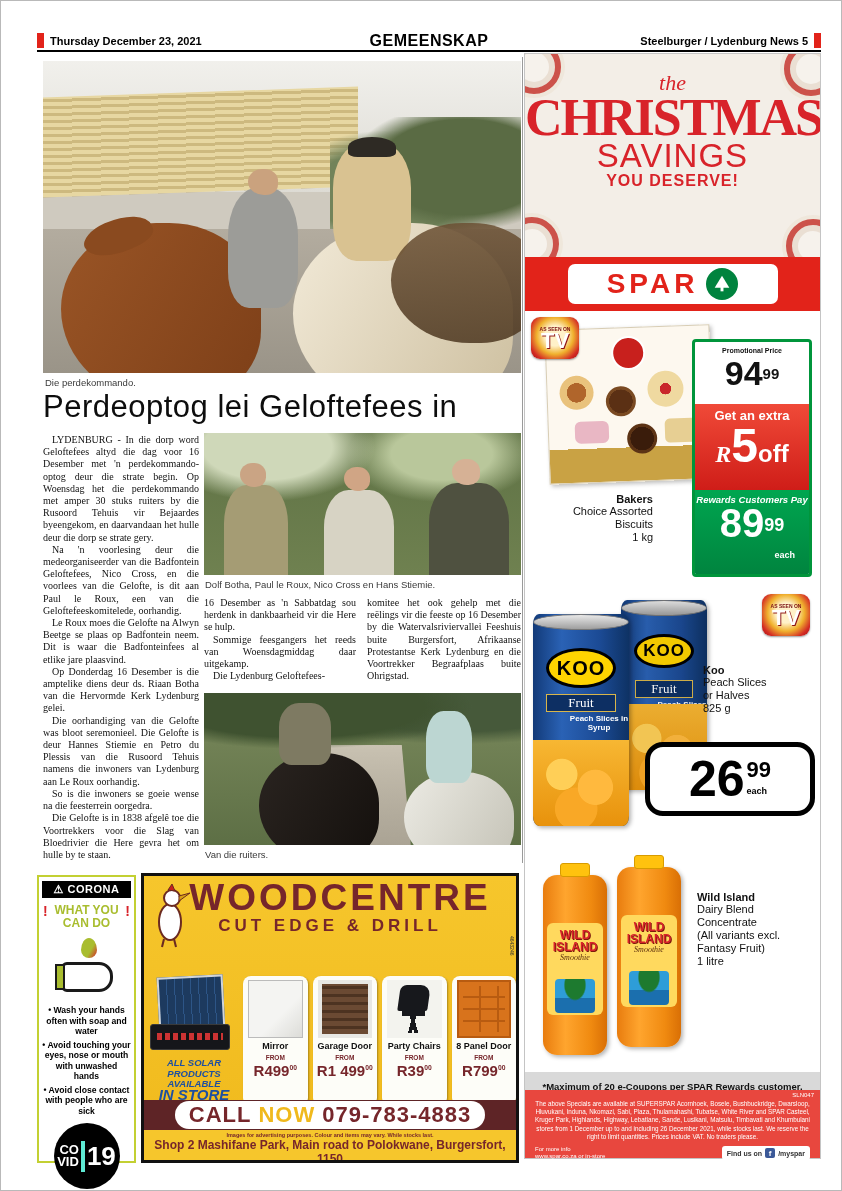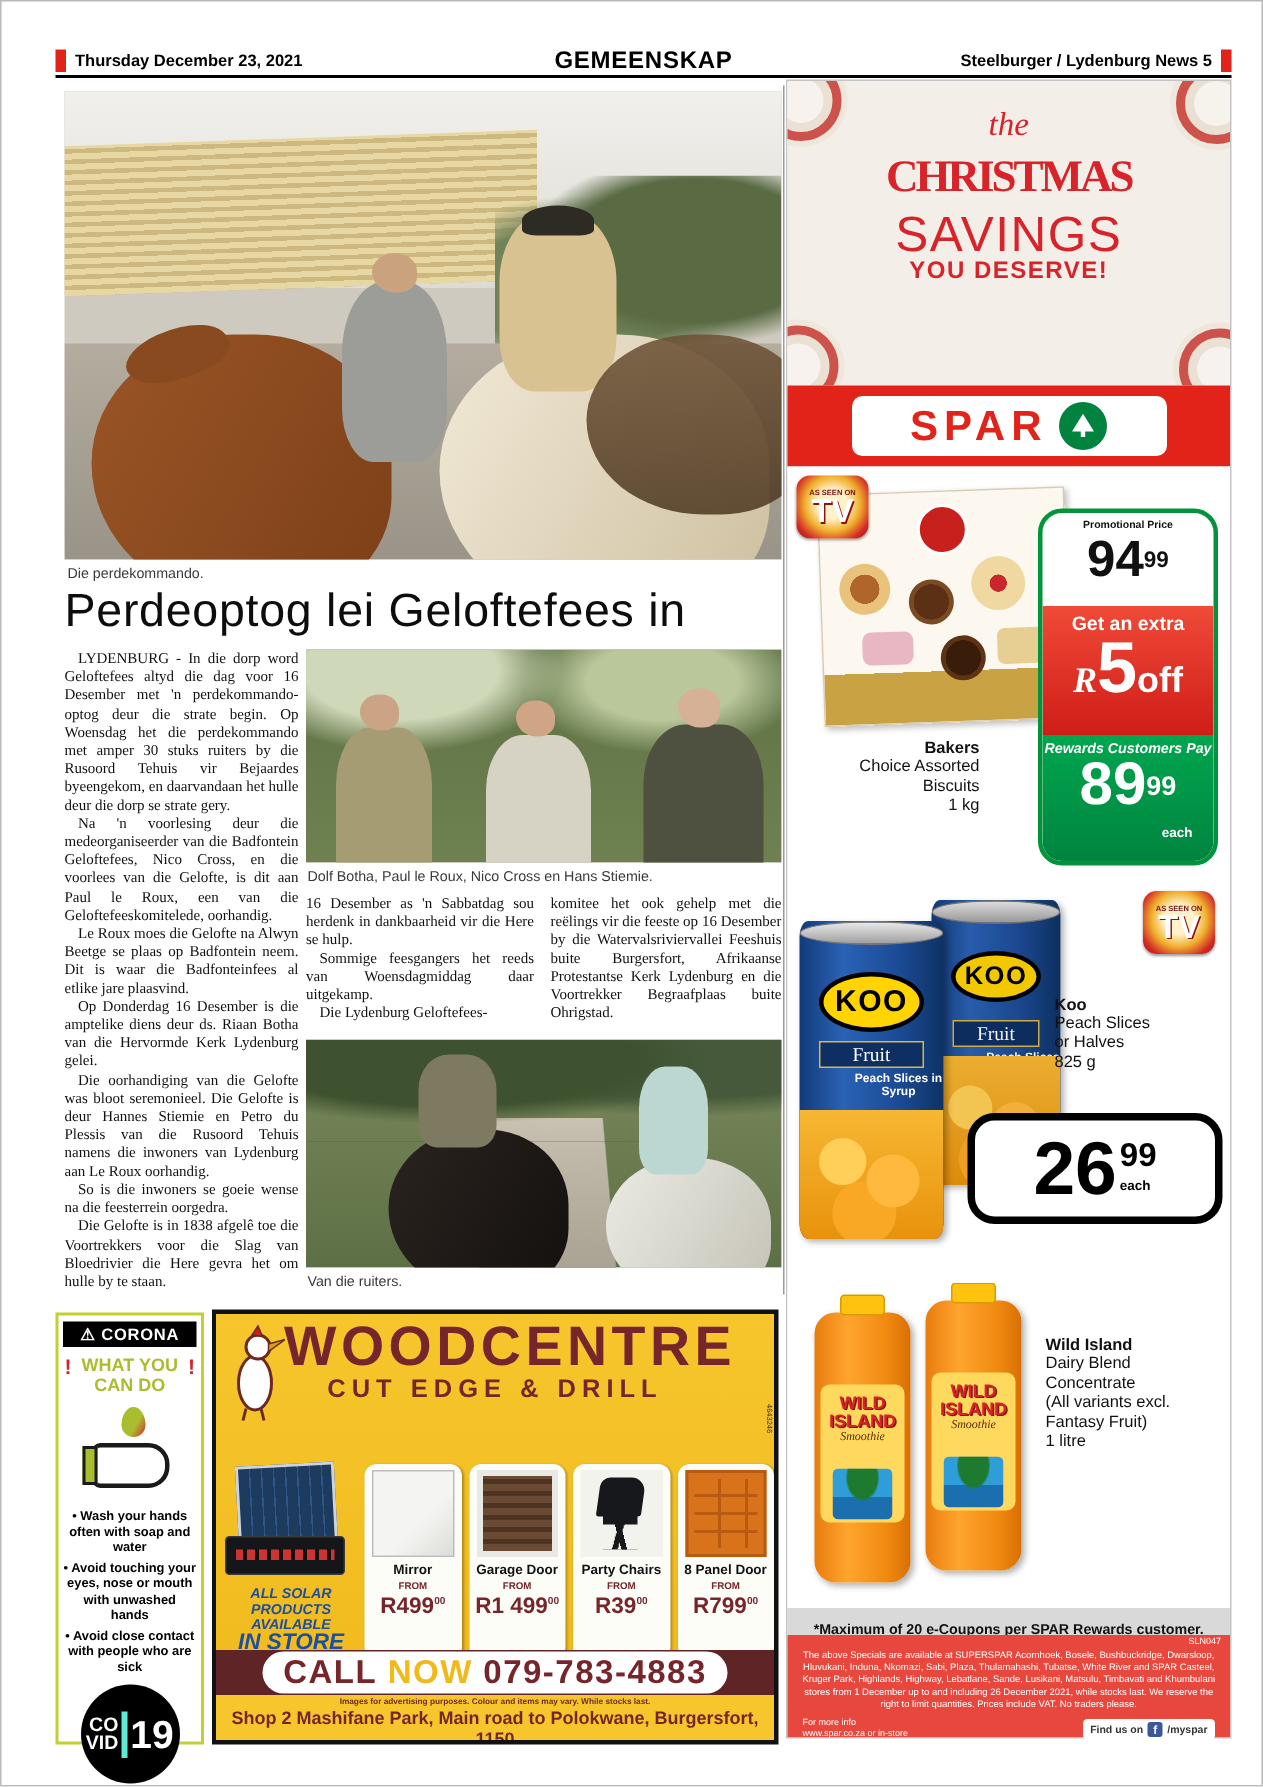--- a/index.html
+++ b/index.html
@@ -45,21 +45,21 @@
 
   
   .spar { position:absolute; left:523px; top:52px; width:297px; height:1106px;
           border:1px solid #c4c4c4; background:#fff; }
   .xmas { position:absolute; left:0; top:0; width:100%; height:203px; background:#f3eee7;
           text-align:center; color:#d8232a; overflow:hidden; }
   .xmas .ring { position:absolute; width:54px; height:54px; border-radius:50%;
           border:6px solid #c6372f; background:#f7f3ee;
           box-shadow:0 0 0 4px #efe6da, inset 0 0 0 6px #e9ddd0; opacity:.85; }
   .xmas-the { font-family:"Liberation Serif", serif; font-style:italic; font-size:22px; margin-top:16px; }
-  .xmas-main { font-family:"Liberation Serif", serif; font-weight:bold; font-size:30px;
+  .xmas-main { font-family:"Liberation Serif", serif; font-weight:bold; font-size:52px;
                letter-spacing:-2px; line-height:44px; }
   .xmas-sav { font-size:33px; font-weight:normal; letter-spacing:1px; line-height:32px; }
   .xmas-des { font-size:16px; font-weight:bold; letter-spacing:1px; }
   .sparband { position:absolute; left:0; top:203px; width:100%; height:54px; background:#e2231a;
               display:flex; align-items:center; justify-content:center; }
   .sparlogo { width:210px; height:40px; background:#fff; border-radius:7px; display:flex;
               align-items:center; justify-content:center; gap:8px; }
   .sparlogo .word { color:#e2231a; font-size:28px; font-weight:bold; letter-spacing:4px; }
   .spartree { width:32px; height:32px; border-radius:50%; background:#00833e; display:flex;
               align-items:center; justify-content:center; }
@@ -71,21 +71,21 @@
              box-shadow:0 1px 2px rgba(0,0,0,.4); z-index:5; }
   .tvbadge .sm { font-size:5px; font-weight:bold; color:#7a1010; }
   .tvbadge .bg { font-size:22px; font-weight:bold; color:#fff; line-height:18px;
                  text-shadow:1px 1px 0 #8d1111; }
 
   .prodname { font-size:11px; font-weight:bold; color:#111; }
   .prodline { font-size:11px; color:#111; line-height:13px; }
 
   
   .ppanel { position:absolute; right:8px; top:28px; width:120px; height:238px;
-            border:3px solid #00953b; border-radius:16px; overflow:hidden; background:#fff; }
+            border:3px solid #00953b; border-radius:4px; overflow:hidden; background:#fff; }
   .pp-top { height:62px; text-align:center; padding-top:5px; }
   .pp-lbl { font-size:7px; font-weight:bold; color:#111; }
   .bigR { font-weight:bold; color:#111; }
   .pp-red { height:86px; background:linear-gradient(#f04a38,#cf1d18); color:#fff; text-align:center; }
   .pp-get { font-size:13px; font-weight:bold; padding-top:4px; }
   .pp-green { height:87px; background:linear-gradient(#00a650,#00833e); color:#fff; text-align:center; }
   .pp-rew { font-size:9.5px; font-style:italic; font-weight:bold; padding-top:4px; }
   .sup { font-size:.45em; vertical-align:super; font-weight:bold; }
   .each { font-size:9px; font-weight:bold; }
 

